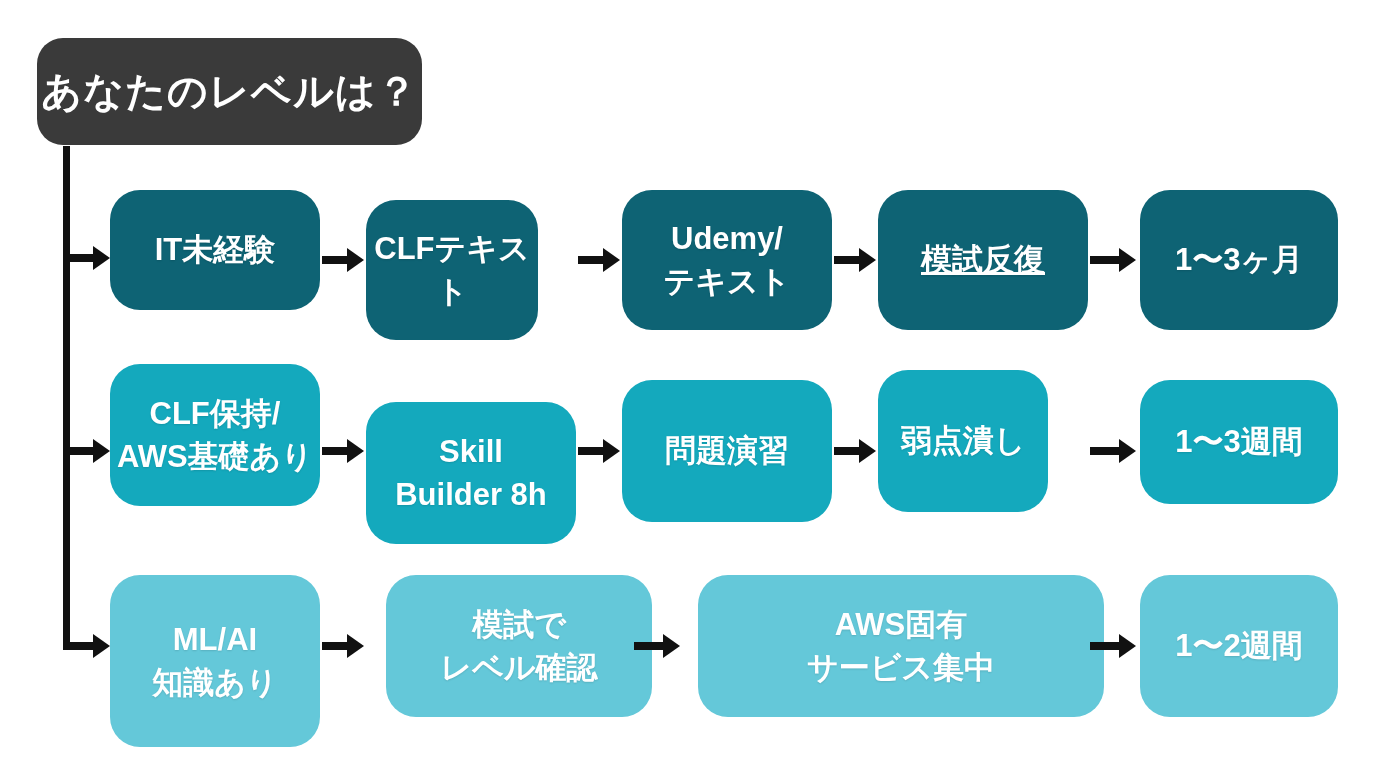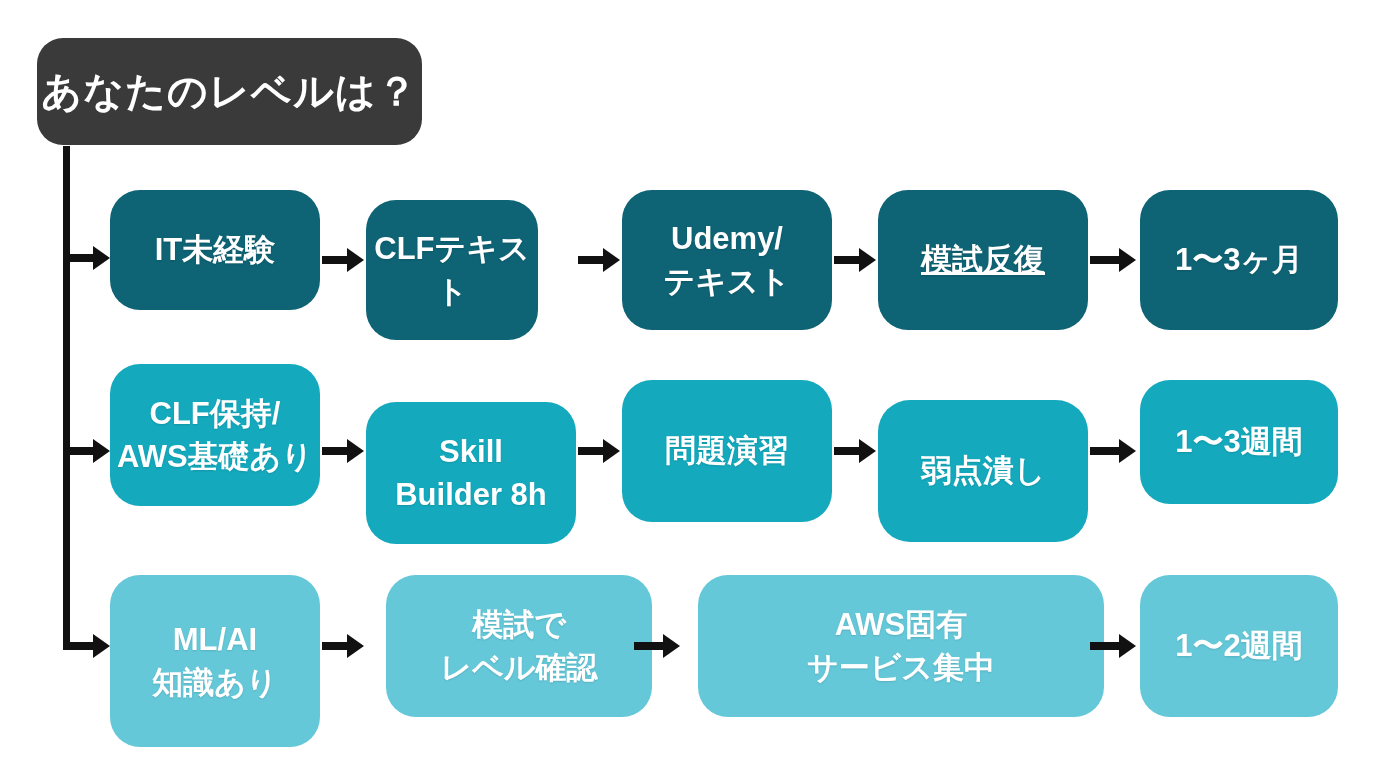--- a/index.html
+++ b/index.html
@@ -135,21 +135,21 @@
 Builder 8h</div>
   <div class="arrow" style="left:578px; top:439px; width:42px;">
       <div class="shaft"></div>
       <div class="head"></div>
     </div>
   <div class="node r2" style="left:622px; top:380px; width:210px; height:142px;">問題演習</div>
   <div class="arrow" style="left:834px; top:439px; width:42px;">
       <div class="shaft"></div>
       <div class="head"></div>
     </div>
-  <div class="node r2" style="left:878px; top:400px; width:210px; height:142px;border-radius:32px;">弱点潰し</div>
+  <div class="node r2" style="left:878px; top:370px; width:170px; height:142px;">弱点潰し</div>
   <div class="arrow" style="left:1090px; top:439px; width:46px;">
       <div class="shaft"></div>
       <div class="head"></div>
     </div>
   <div class="node r2" style="left:1140px; top:380px; width:198px; height:124px;">1〜3週間</div>
 
   <div class="node r3" style="left:110px; top:575px; width:210px; height:172px;">ML/AI
 知識あり</div>
   <div class="arrow" style="left:322px; top:634px; width:42px;">
       <div class="shaft"></div>

